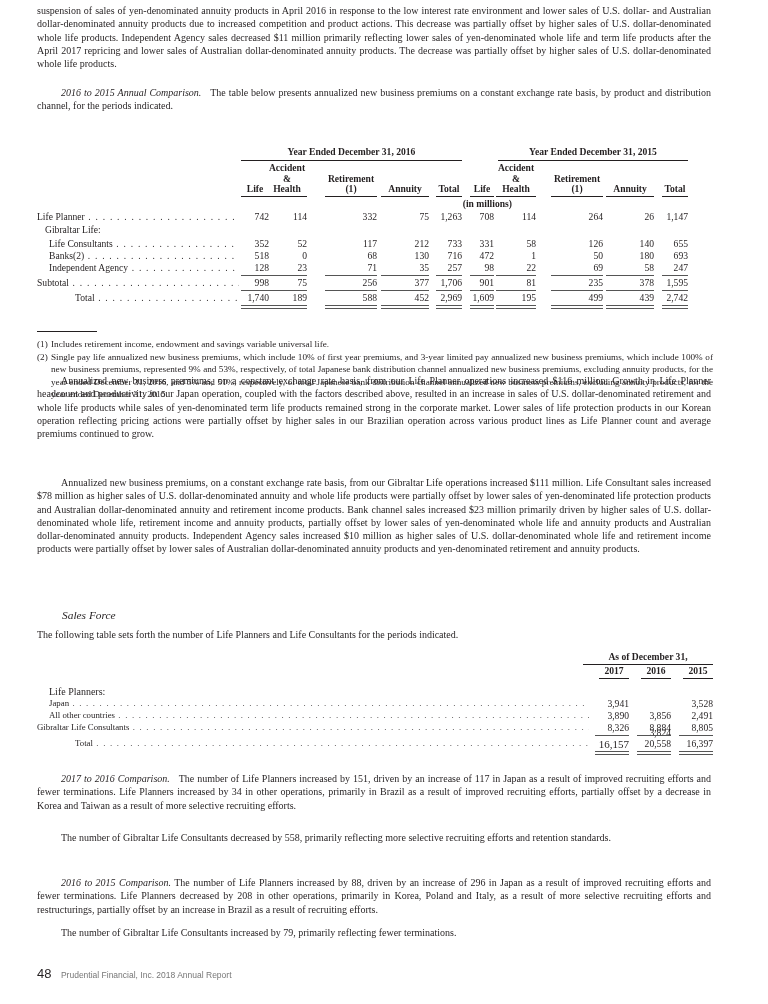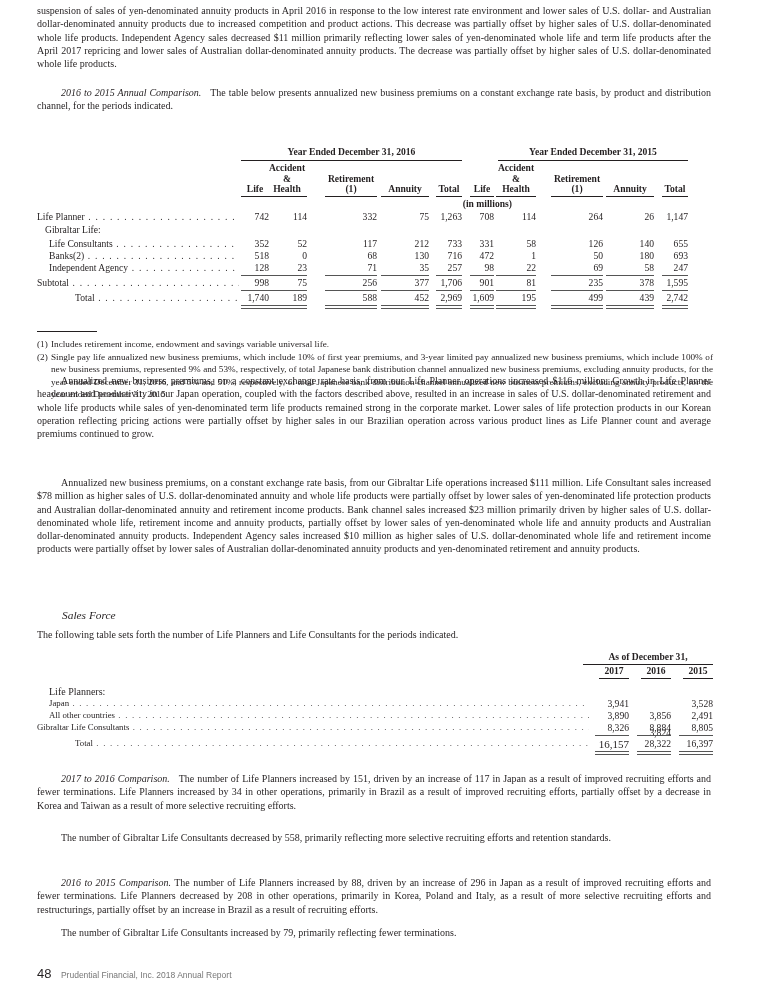--- a/index.html
+++ b/index.html
@@ -265,21 +265,21 @@
     </div>
     <div class="row" style="position:absolute; top:70px; left:0; width:676px; height:12px; font-size:8.8px;">
       <div class="lbl" style="position:absolute; left:0px; width:552px; white-space:nowrap; overflow:hidden;"><span>Gibraltar Life Consultants</span><span class="dots"> . . . . . . . . . . . . . . . . . . . . . . . . . . . . . . . . . . . . . . . . . . . . . . . . . . . . . . . . . . . . . . . . . . . . . . . . . . . . . . . . . . . . . . . . . . . . . . . . . . . . . . . . . . . . . . . . . . . . . . . . . . . . . . . . . . . . . . . . . . . . . . . . . . . . . . . . . . . . . . . . . . . . . . . . . . . . . . . . . . . . . . . . . . . . . . . . . . . . . . . . . . . . . . . . . . . . . . . . . .</span></div>
       <div class="num" style="left:532px; width:60px; font-size:9.6px;">8,326</div>
       <div class="num" style="left:574px; width:60px; font-size:9.6px;">8,884</div>
       <div class="num" style="left:616px; width:60px; font-size:9.6px;">8,805</div>
     </div>
     <div class="row" style="position:absolute; top:86px; left:0; width:676px; height:12px; font-size:8.8px;">
       <div class="lbl" style="position:absolute; left:38px; width:514px; white-space:nowrap; overflow:hidden;"><span>Total</span><span class="dots"> . . . . . . . . . . . . . . . . . . . . . . . . . . . . . . . . . . . . . . . . . . . . . . . . . . . . . . . . . . . . . . . . . . . . . . . . . . . . . . . . . . . . . . . . . . . . . . . . . . . . . . . . . . . . . . . . . . . . . . . . . . . . . . . . . . . . . . . . . . . . . . . . . . . . . . . . . . . . . . . . . . . . . . . . . . . . . . . . . . . . . . . . . . . . . . . . . . . . . . . . . . . . . . . . . . . . . . . . . .</span></div>
       <div class="num" style="left:532px; width:60px; font-size:11px;">16,157</div>
-      <div class="num" style="left:574px; width:60px; font-size:9.6px;">28,322</div>
+      <div class="num" style="left:574px; width:60px; font-size:9.6px;">20,558</div>
       <div class="num" style="left:616px; width:60px; font-size:9.6px;">16,397</div>
     </div>
     <div class="sline" style="top:83px; left:558px; width:34px;"></div>
     <div class="dline" style="top:99px; left:558px; width:34px;"></div>
     <div class="sline" style="top:83px; left:600px; width:34px;"></div>
     <div class="dline" style="top:99px; left:600px; width:34px;"></div>
     <div class="sline" style="top:83px; left:642px; width:34px;"></div>
     <div class="dline" style="top:99px; left:642px; width:34px;"></div>
   </div>
 

